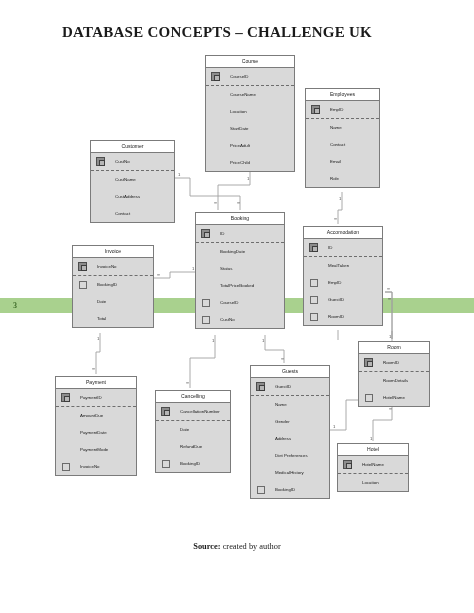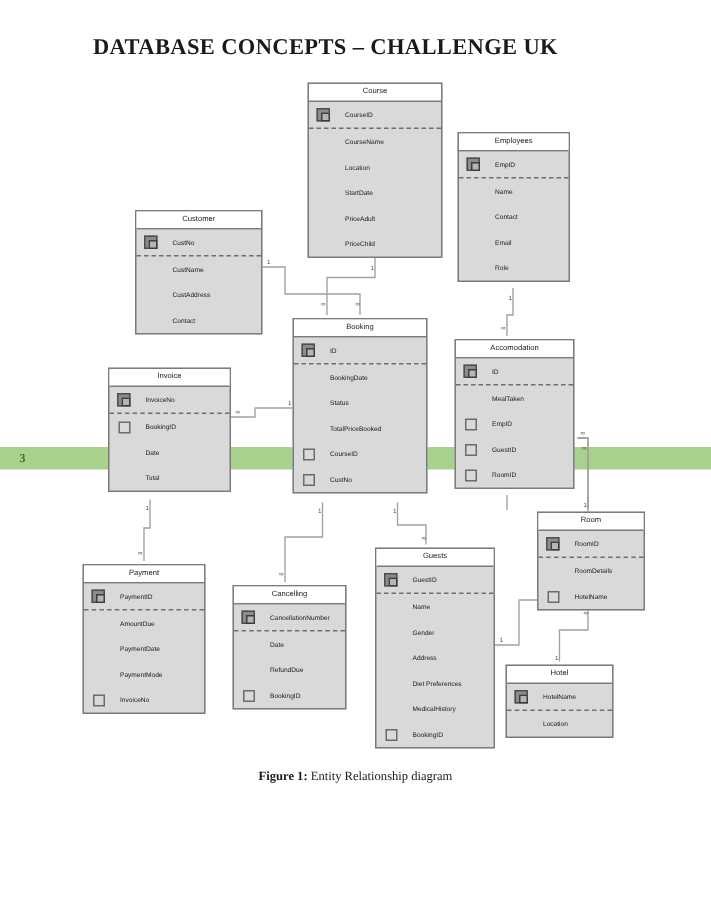--- a/index.html
+++ b/index.html
@@ -312,24 +312,24 @@
       </div>
       <div class="entity" style="left: 337px; top: 443px; width: 72px;">
         <div class="entity-title">Hotel</div>
         <ul class="attrs">
           <li class="attr pk"><span class="key-box"></span><span>HotelName</span></li>
           <li class="attr"><span>Location</span></li>
         </ul>
       </div>
     </div>
 
-  <div class="caption" id="fig-caption">
-    <b>Figure 1:</b><span> Entity Relationship diagram</span>
+
+  <div class="caption" id="src-caption">
+    <b>Source:</b><span> created by author</span>
   </div>
-
 
 <div class="card" style="left: 247px; top: 176px;">1</div>
     <div class="card" style="left: 214px; top: 200px;">∞</div>
     <div class="card" style="left: 178px; top: 172px;">1</div>
     <div class="card" style="left: 237px; top: 200px;">∞</div>
     <div class="card" style="left: 192px; top: 266px;">1</div>
     <div class="card" style="left: 157px; top: 272px;">∞</div>
     <div class="card" style="left: 97px; top: 336px;">1</div>
     <div class="card" style="left: 92px; top: 366px;">∞</div>
     <div class="card" style="left: 212px; top: 338px;">1</div>

